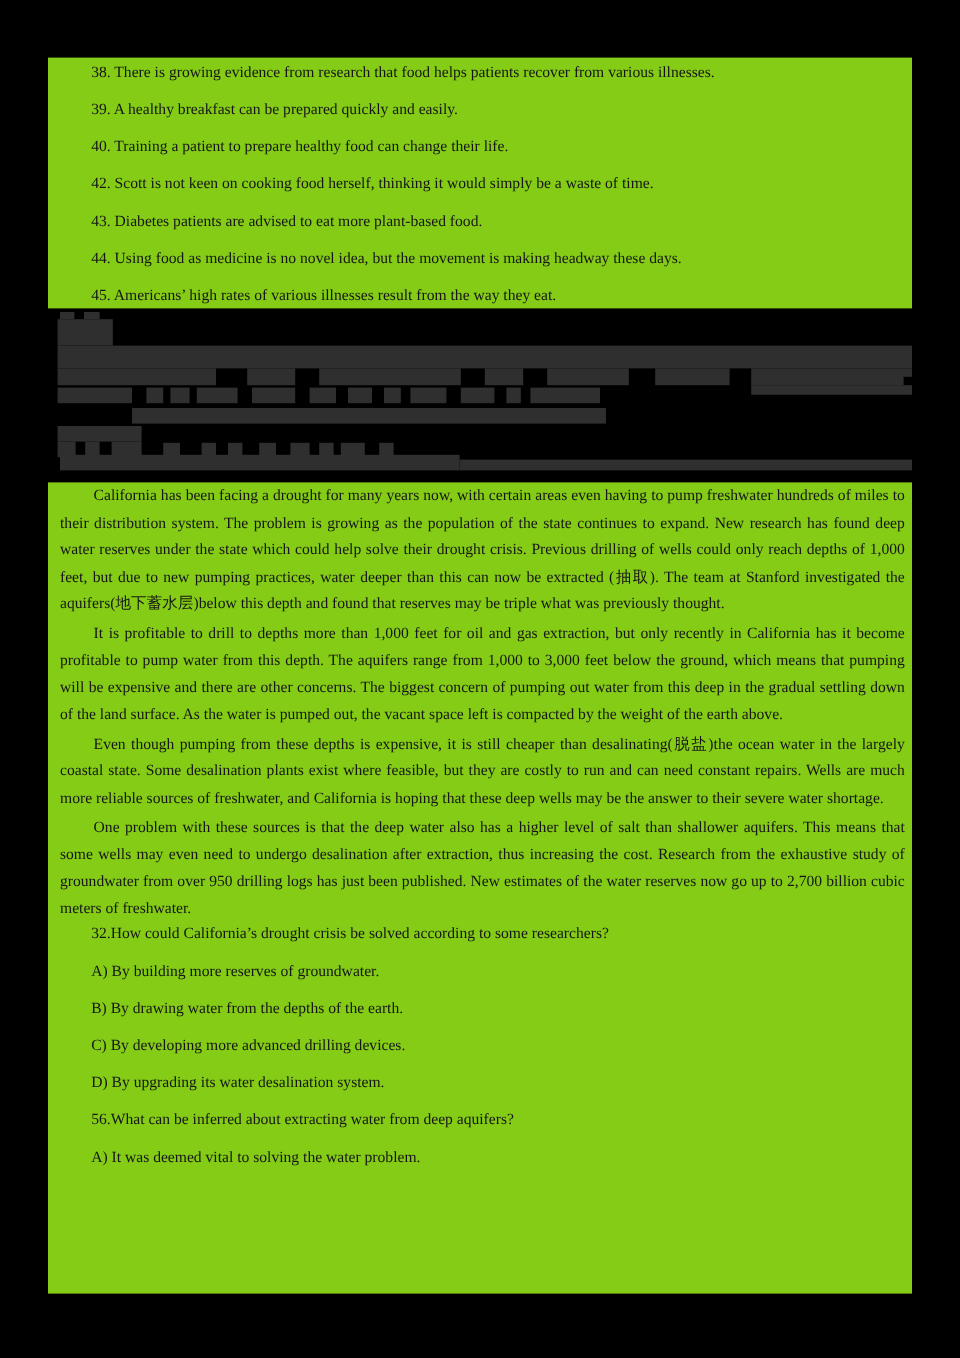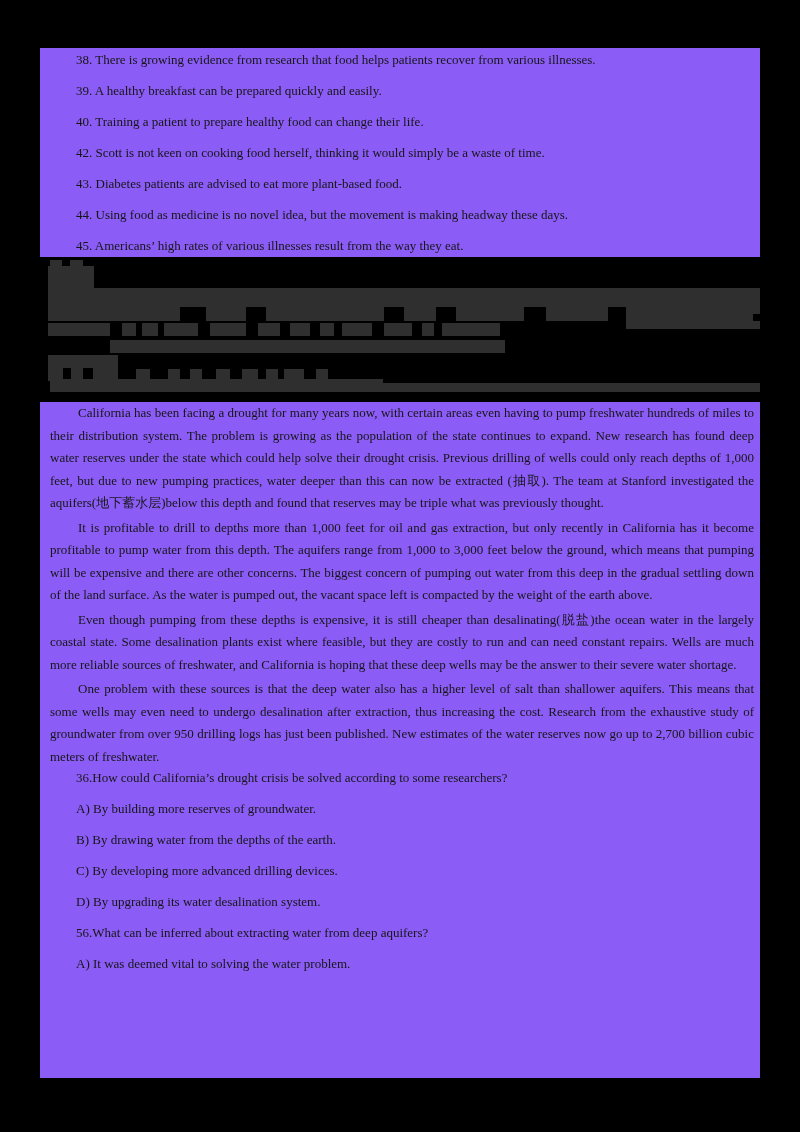--- a/index.html
+++ b/index.html
@@ -7,21 +7,21 @@
     width: 800px; height: 1132px;
     background: #000000;
     font-family: "Liberation Serif", serif;
     position: relative;
     overflow: hidden;
   }
   .paper {
     position: absolute;
     left: 40px; top: 48px;
     width: 720px; height: 1030px;
-    background: #8b5cf6;
+    background: #84cc16;
     color: #161616;
     box-sizing: border-box;
     padding: 4px 6px 0 10px;
     overflow: hidden;
   }
   .stmts .stmt {
     margin-left: 26px;
     font-size: 13px;
     line-height: 15px;
     margin-bottom: 16px;
@@ -114,21 +114,21 @@
     </div>
 
   <div class="passage">
     <div class="para">California has been facing a drought for many years now, with certain areas even having to pump freshwater hundreds of miles to their distribution system. The problem is growing as the population of the state continues to expand. New research has found deep water reserves under the state which could help solve their drought crisis. Previous drilling of wells could only reach depths of 1,000 feet, but due to new pumping practices, water deeper than this can now be extracted (抽取). The team at Stanford investigated the aquifers(地下蓄水层)below this depth and found that reserves may be triple what was previously thought.</div>
     <div class="para">It is profitable to drill to depths more than 1,000 feet for oil and gas extraction, but only recently in California has it become profitable to pump water from this depth. The aquifers range from 1,000 to 3,000 feet below the ground, which means that pumping will be expensive and there are other concerns. The biggest concern of pumping out water from this deep in the gradual settling down of the land surface. As the water is pumped out, the vacant space left is compacted by the weight of the earth above.</div>
     <div class="para">Even though pumping from these depths is expensive, it is still cheaper than desalinating(脱盐)the ocean water in the largely coastal state. Some desalination plants exist where feasible, but they are costly to run and can need constant repairs. Wells are much more reliable sources of freshwater, and California is hoping that these deep wells may be the answer to their severe water shortage.</div>
     <div class="para">One problem with these sources is that the deep water also has a higher level of salt than shallower aquifers. This means that some wells may even need to undergo desalination after extraction, thus increasing the cost. Research from the exhaustive study of groundwater from over 950 drilling logs has just been published. New estimates of the water reserves now go up to 2,700 billion cubic meters of freshwater.</div>
   </div>
 
   <div class="questions">
-    <div class="q">36.How could California’s drought crisis be solved according to some researchers?</div>
+    <div class="q">32.How could California’s drought crisis be solved according to some researchers?</div>
     <div class="q">A) By building more reserves of groundwater.</div>
     <div class="q">B) By drawing water from the depths of the earth.</div>
     <div class="q">C) By developing more advanced drilling devices.</div>
     <div class="q">D) By upgrading its water desalination system.</div>
     <div class="q">56.What can be inferred about extracting water from deep aquifers?</div>
     <div class="q">A) It was deemed vital to solving the water problem.</div>
   </div>
 
 </div>
 

